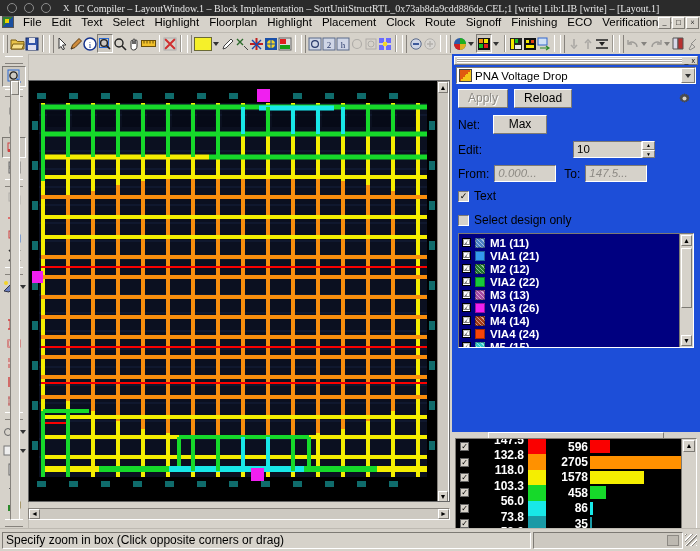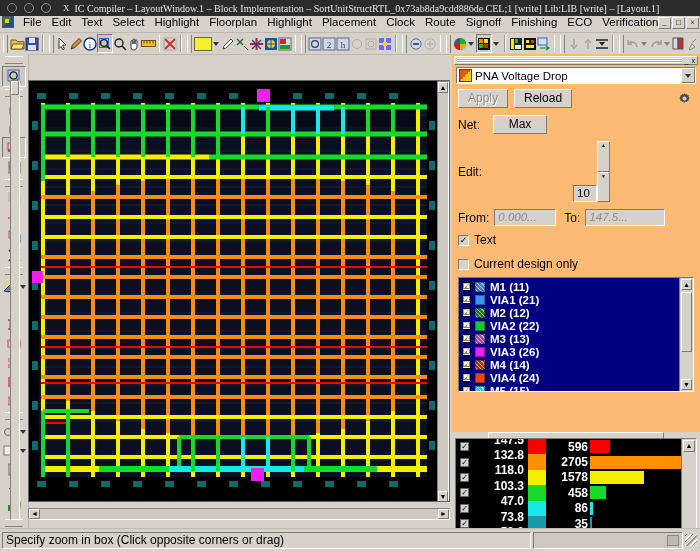--- a/index.html
+++ b/index.html
@@ -78,21 +78,21 @@
   .rscroll{position:absolute;right:0;top:0;width:12px;height:422px;background:#cdc9c1;
      border:1px solid;border-color:#86827c #fff #fff #86827c;box-sizing:border-box;}
   .rscroll .sbtn{width:10px;height:11px;background:#d6d2ca;border:1px solid;
     border-color:#fff #7d7a74 #7d7a74 #fff;box-sizing:border-box;font-size:7px;text-align:center;line-height:9px;}
   .hscroll{position:absolute;left:18px;bottom:0;width:422px;height:12px;background:#cdc9c1;
      border:1px solid;border-color:#86827c #fff #fff #86827c;box-sizing:border-box;display:flex;}
   .hscroll .sbtn{width:11px;height:10px;background:#d6d2ca;border:1px solid;
     border-color:#fff #7d7a74 #7d7a74 #fff;box-sizing:border-box;font-size:7px;text-align:center;line-height:8px;}
 
   
-  .rpanel{position:absolute;left:452px;top:0;width:248px;height:475px;background:#fdba74;}
+  .rpanel{position:absolute;left:452px;top:0;width:248px;height:475px;background:#1d4ed8;}
   .rp-titlebar{height:9px;background:#d6d2ca;border:1px solid;
      border-color:#fff #7d7a74 #7d7a74 #fff;box-sizing:border-box;margin:2px 2px 0 2px;
      display:flex;align-items:center;justify-content:flex-end;font-size:7px;padding-right:2px;}
   .rp-titlebar .lines{flex:1;height:5px;margin-left:2px;
      background:repeating-linear-gradient(to bottom,#fff 0 1px,#a9a5a0 1px 2px);}
   .combo{margin:2px 4px 0 4px;height:17px;background:#fff;border:1px solid;
      border-color:#7d7a74 #fff #fff #7d7a74;display:flex;align-items:center;box-sizing:border-box;}
   .combo .cicon{width:13px;height:13px;margin:0 3px 0 2px;flex:0 0 auto;
      background:linear-gradient(135deg,#e05a10 0 50%,#f5c518 50% 100%);border:1px solid #444;box-sizing:border-box;}
   .combo .ctext{flex:1;font-size:11.5px;}
@@ -105,21 +105,21 @@
      box-sizing:border-box;margin-right:6px;}
   .pbtn.disabled{color:#8d8a84;text-shadow:1px 1px 0 #fff;}
   .gear{margin-left:auto;margin-right:5px;width:13px;height:13px;}
 
   .fieldrow{display:flex;align-items:center;margin:7px 6px 0 6px;}
   .flabel{font-size:12px;margin-right:5px;}
   .finput{background:#d6d2ca;border:1px solid;border-color:#7d7a74 #fff #fff #7d7a74;
      height:17px;line-height:15px;font-size:11.5px;color:#8d8a84;padding-left:3px;box-sizing:border-box;
      font-style:italic;}
   .spin{display:flex;align-items:stretch;}
-  .spin .finput{font-style:normal;color:#000;width:24px;margin-top:44px;}
+  .spin .finput{font-style:normal;color:#000;width:69px;}
   .spinbtns{display:flex;flex-direction:column;width:13px;}
   .spinbtns div{flex:1;background:#d6d2ca;border:1px solid;
     border-color:#fff #7d7a74 #7d7a74 #fff;box-sizing:border-box;font-size:5px;text-align:center;line-height:6px;}
 
   .chkrow{display:flex;align-items:center;margin:7px 6px 0 6px;font-size:12px;}
   .chk{width:11px;height:11px;background:#d6d2ca;border:1px solid;
      border-color:#7d7a74 #fff #fff #7d7a74;margin-right:5px;box-sizing:border-box;
      font-size:9px;line-height:9px;text-align:center;font-family:"DejaVu Sans",sans-serif;}
 
   .layerlist{margin:6px 6px 0 6px;height:115px;background:#000080;border:1px solid;
@@ -910,31 +910,31 @@
             <div>▲</div>
             <div>▼</div>
           </div>
         </div>
       </div>
 
       <div class="fieldrow">
         <span class="flabel">From:</span>
         <div class="finput" style="width:62px">0.000...</div>
         <span class="flabel" style="margin-left:8px">To:</span>
-        <div class="finput" style="width:80px">147.5...</div>
+        <div class="finput" style="width:62px">147.5...</div>
       </div>
 
       <div class="chkrow">
         <div class="chk">✓</div>
         <span>Text</span>
       </div>
 
       <div class="chkrow" style="margin-top:10px">
         <div class="chk"></div>
-        <span>Current design only</span>
+        <span>Select design only</span>
       </div>
 
       <div class="layerlist">
         <div class="inner">
           <div class="lrow">
             <div class="lchk">☑</div>
             <div class="lswatch" style="background:#4a7fc4;background-image:repeating-linear-gradient(45deg,rgba(255,255,255,.5) 0 1px,transparent 1px 3px)"></div>
             <span>M1 (11)</span>
           </div>
           <div class="lrow">
@@ -1013,21 +1013,21 @@
             </div>
             <div class="hrow">
               <div class="h-chk">✓</div>
               <div class="h-val">103.3</div>
               <div class="h-color" style="background: rgb(22, 217, 42);"></div>
               <div class="h-count">458</div>
               <div class="h-bar" style="background: rgb(22, 217, 42); width: 16px;"></div>
             </div>
             <div class="hrow">
               <div class="h-chk">✓</div>
-              <div class="h-val">47.0</div>
+              <div class="h-val">56.0</div>
               <div class="h-color" style="background: rgb(24, 232, 232);"></div>
               <div class="h-count">86</div>
               <div class="h-bar" style="background: rgb(24, 232, 232); width: 3px;"></div>
             </div>
             <div class="hrow">
               <div class="h-chk">✓</div>
               <div class="h-val">73.8</div>
               <div class="h-color" style="background: rgb(26, 154, 166);"></div>
               <div class="h-count">35</div>
               <div class="h-bar" style="background: rgb(26, 154, 166); width: 2px;"></div>

